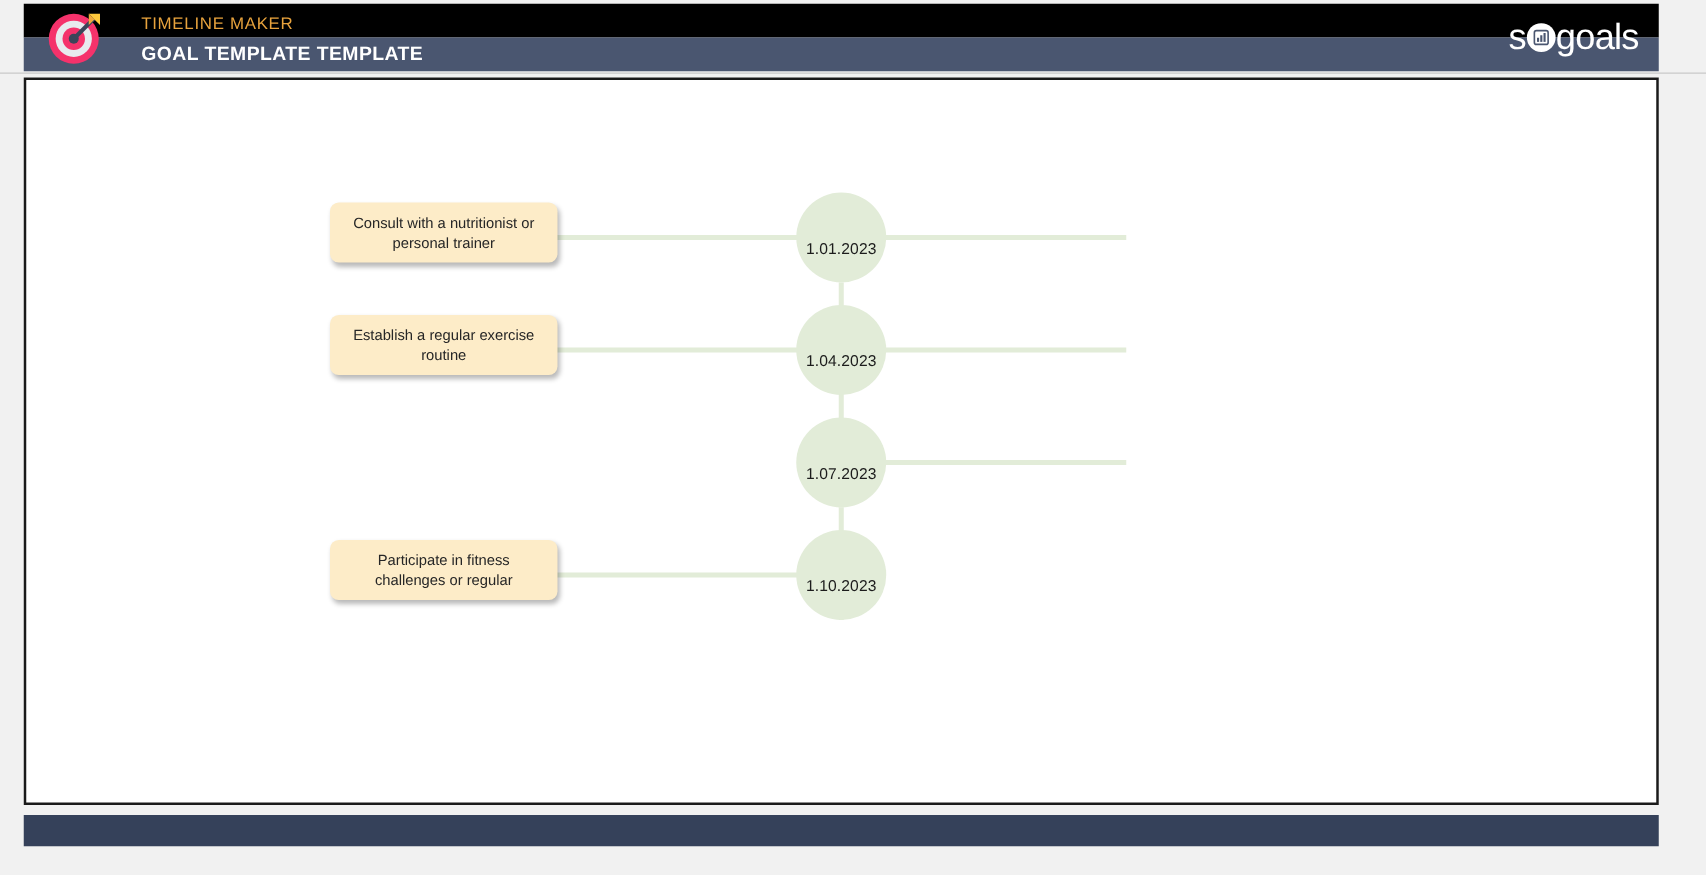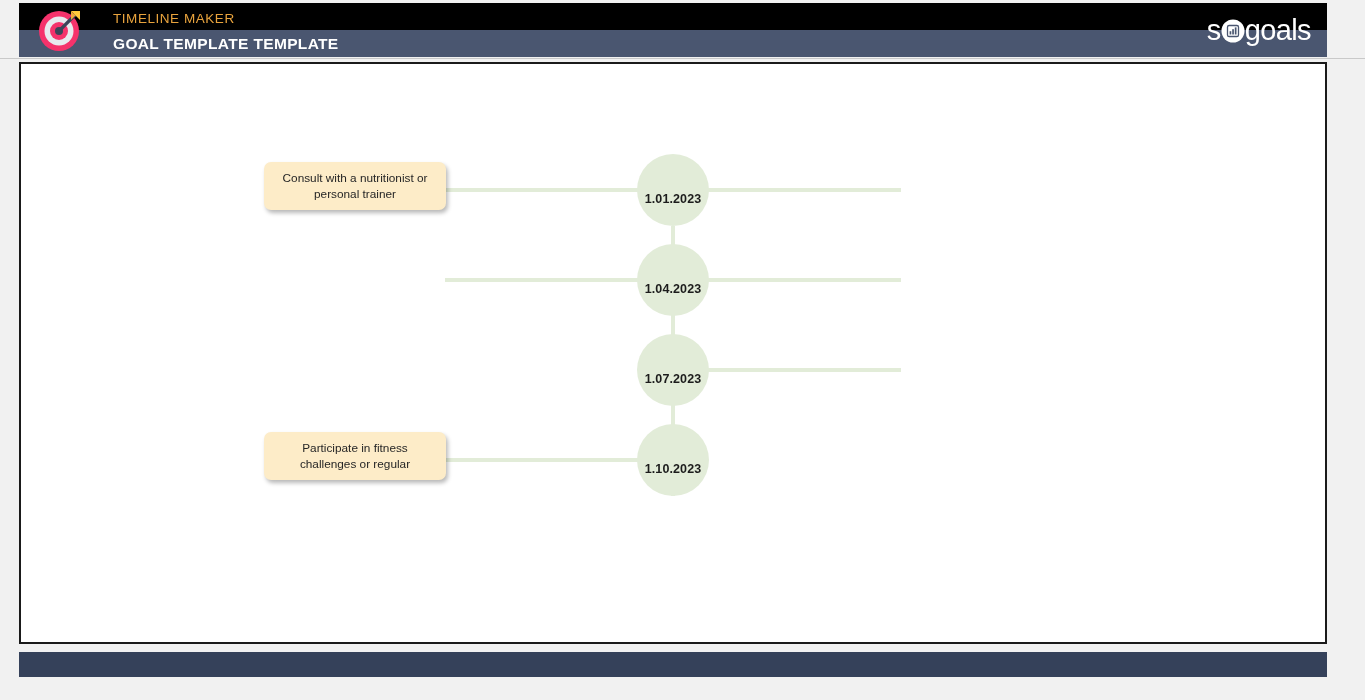--- a/index.html
+++ b/index.html
@@ -121,21 +121,21 @@
     width: 72px; height: 72px;
     border-radius: 50%;
     background: #e2ecd8;
     display: flex;
     align-items: center;
     justify-content: center;
     z-index: 3;
   }
   .node-label {
     font-size: 12.5px;
-    font-weight: bold;
+    font-weight: normal;
     color: #1c1c1c;
     letter-spacing: .1px;
     margin-top: 17px;
   }
 
   .connector {
     position: absolute;
     top: 34px;
     height: 4px;
     background: #e2ecd8;
@@ -233,20 +233,23 @@
         <span class="card-text">Consult with a nutritionist or personal trainer</span>
       </div>
       <div class="node">
         <span class="node-label">1.01.2023</span>
       </div>
     </div>
 
     <div class="tl-row" style="top:180px;">
       <div class="connector left"></div>
       <div class="connector right"></div>
+      <div class="card left">
+        <span class="card-text">Establish a regular exercise routine</span>
+      </div>
       <div class="node">
         <span class="node-label">1.04.2023</span>
       </div>
     </div>
 
     <div class="tl-row" style="top:270px;">
       <div class="connector right"></div>
       <div class="node">
         <span class="node-label">1.07.2023</span>
       </div>

